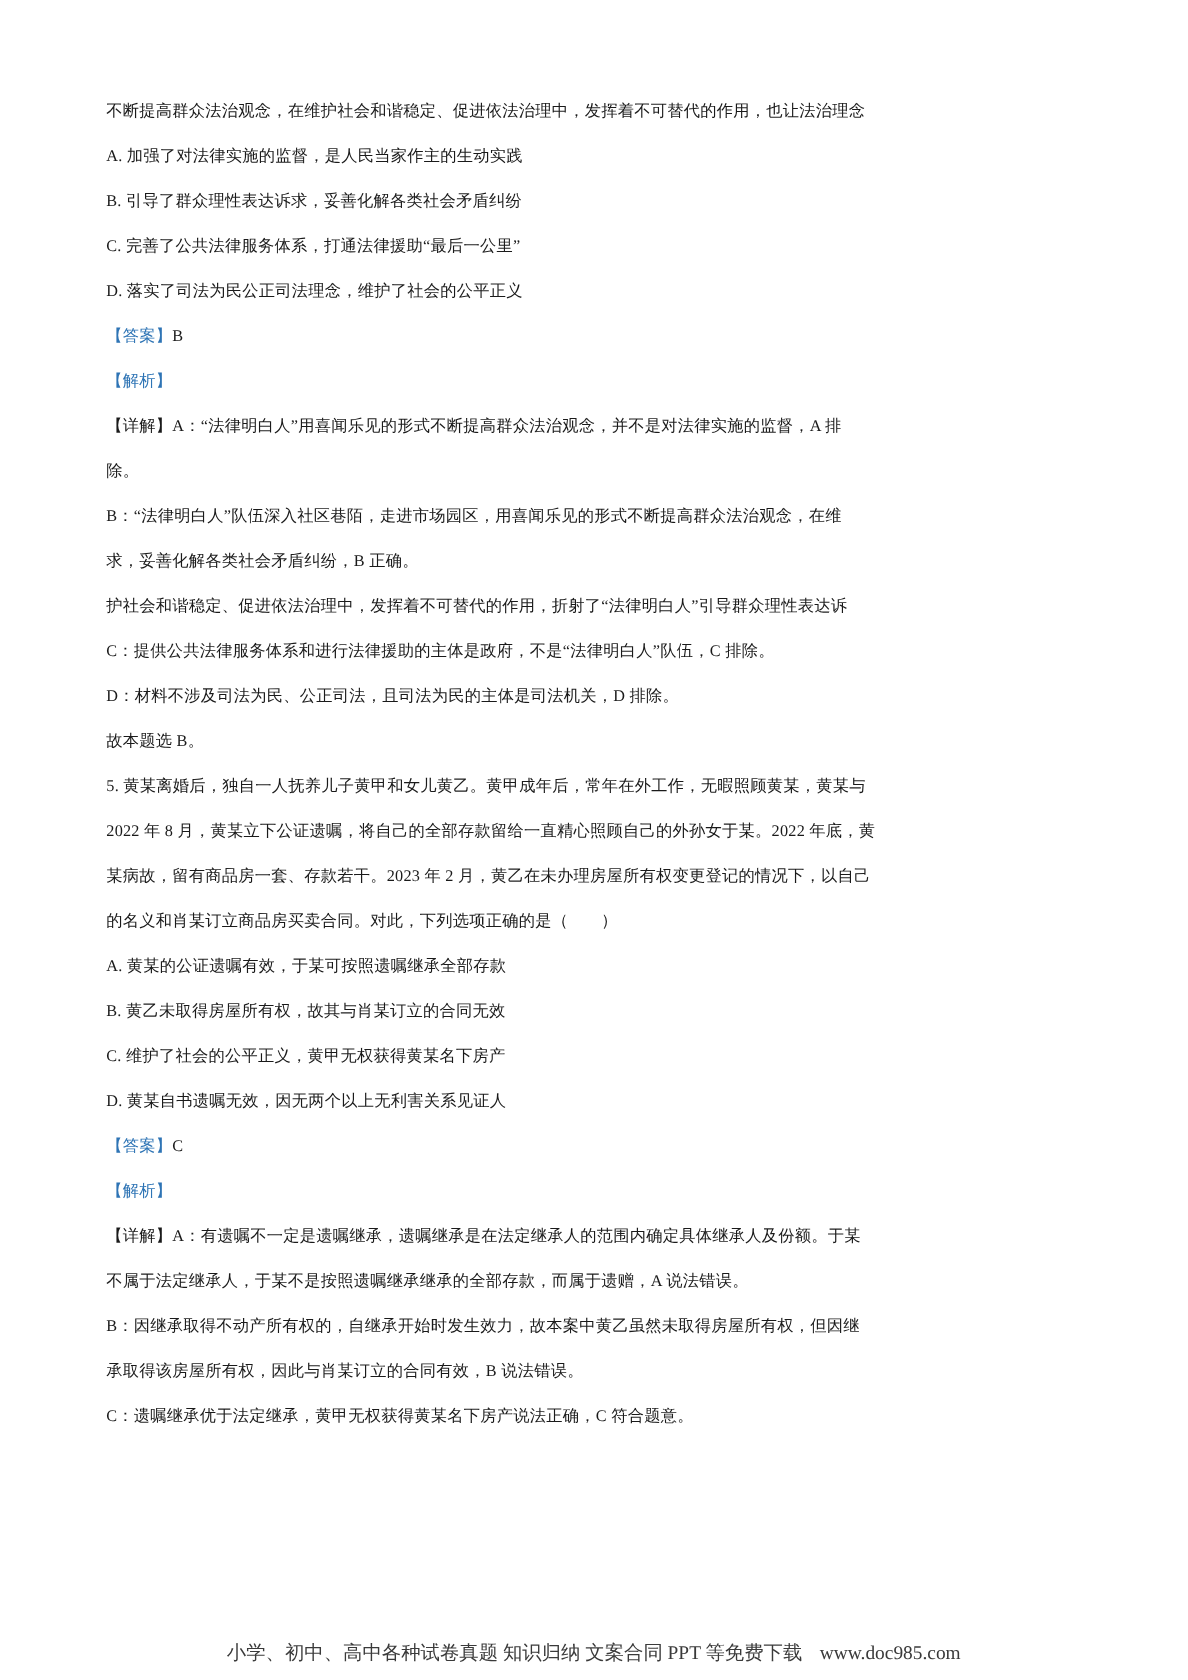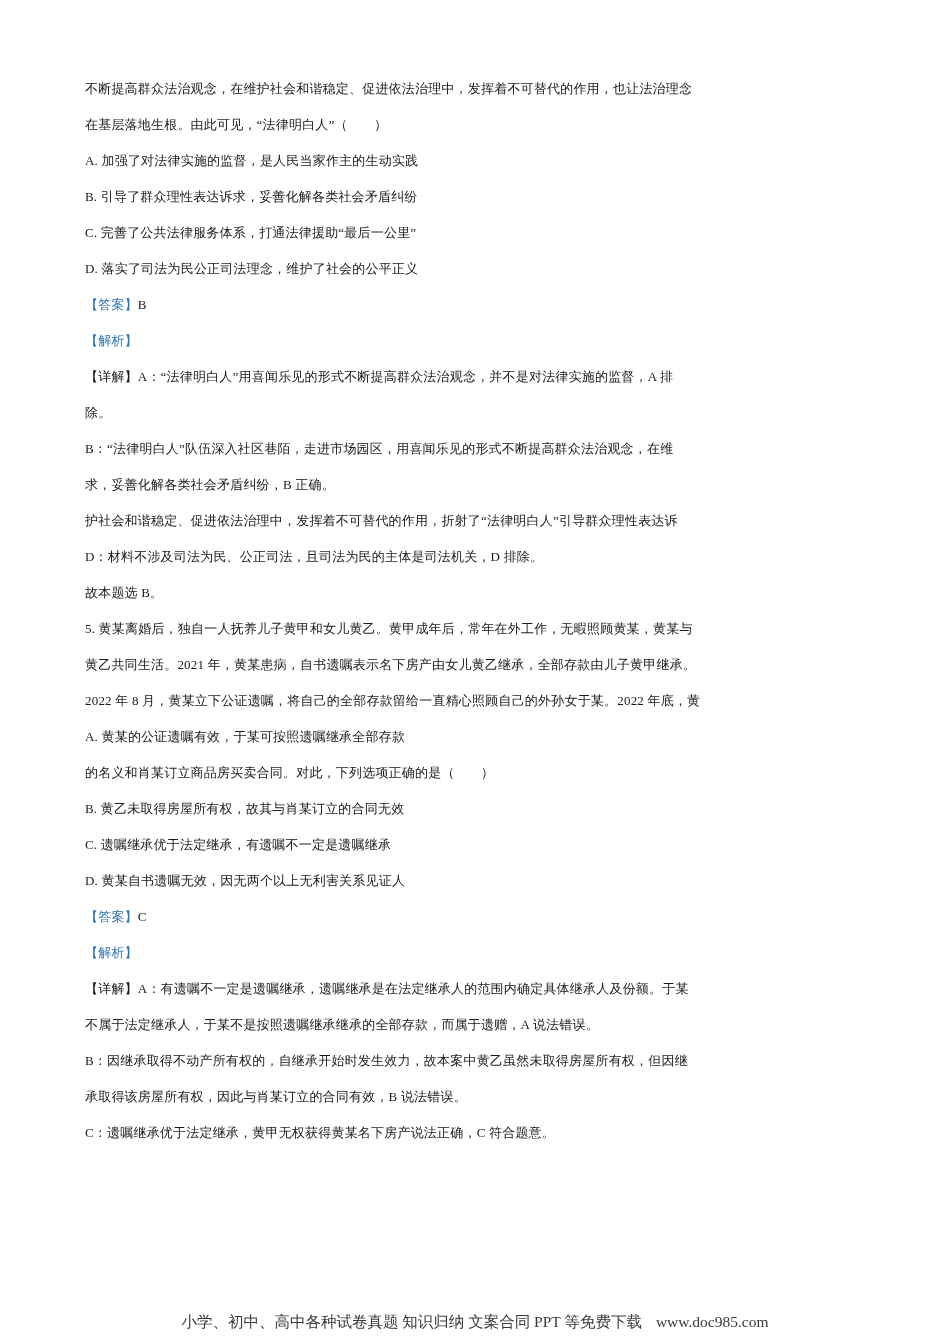--- a/index.html
+++ b/index.html
@@ -46,48 +46,48 @@
     margin-left: 14px;
   }
 </style>
 </head>
 <body>
 
 <div class="content">
 
   <section>
     <div class="line">不断提高群众法治观念，在维护社会和谐稳定、促进依法治理中，发挥着不可替代的作用，也让法治理念</div>
-    <div class="line">在基层落地生根。由此可见，“法律明白人”（　　）</div>
     <div class="line">A. 加强了对法律实施的监督，是人民当家作主的生动实践</div>
     <div class="line">B. 引导了群众理性表达诉求，妥善化解各类社会矛盾纠纷</div>
     <div class="line">C. 完善了公共法律服务体系，打通法律援助“最后一公里”</div>
     <div class="line">D. 落实了司法为民公正司法理念，维护了社会的公平正义</div>
     <div class="line">
       <span class="lbl">【答案】</span><span>B</span>
     </div>
     <div class="line">
       <span class="lbl">【解析】</span>
     </div>
     <div class="line">【详解】A：“法律明白人”用喜闻乐见的形式不断提高群众法治观念，并不是对法律实施的监督，A 排</div>
     <div class="line">除。</div>
     <div class="line">B：“法律明白人”队伍深入社区巷陌，走进市场园区，用喜闻乐见的形式不断提高群众法治观念，在维</div>
     <div class="line">求，妥善化解各类社会矛盾纠纷，B 正确。</div>
     <div class="line">护社会和谐稳定、促进依法治理中，发挥着不可替代的作用，折射了“法律明白人”引导群众理性表达诉</div>
+    <div class="line">C：提供公共法律服务体系和进行法律援助的主体是政府，不是“法律明白人”队伍，C 排除。</div>
     <div class="line">D：材料不涉及司法为民、公正司法，且司法为民的主体是司法机关，D 排除。</div>
     <div class="line">故本题选 B。</div>
   </section>
 
   <section>
     <div class="line">5. 黄某离婚后，独自一人抚养儿子黄甲和女儿黄乙。黄甲成年后，常年在外工作，无暇照顾黄某，黄某与</div>
-    <div class="line">黄乙共同生活。2021 年，黄某患病，自书遗嘱表示名下房产由女儿黄乙继承，全部存款由儿子黄甲继承。</div>
     <div class="line">2022 年 8 月，黄某立下公证遗嘱，将自己的全部存款留给一直精心照顾自己的外孙女于某。2022 年底，黄</div>
+    <div class="line">某病故，留有商品房一套、存款若干。2023 年 2 月，黄乙在未办理房屋所有权变更登记的情况下，以自己</div>
+    <div class="line">的名义和肖某订立商品房买卖合同。对此，下列选项正确的是（　　）</div>
     <div class="line">A. 黄某的公证遗嘱有效，于某可按照遗嘱继承全部存款</div>
-    <div class="line">的名义和肖某订立商品房买卖合同。对此，下列选项正确的是（　　）</div>
     <div class="line">B. 黄乙未取得房屋所有权，故其与肖某订立的合同无效</div>
-    <div class="line">C. 遗嘱继承优于法定继承，有遗嘱不一定是遗嘱继承</div>
+    <div class="line">C. 维护了社会的公平正义，黄甲无权获得黄某名下房产</div>
     <div class="line">D. 黄某自书遗嘱无效，因无两个以上无利害关系见证人</div>
     <div class="line">
       <span class="lbl">【答案】</span><span>C</span>
     </div>
     <div class="line">
       <span class="lbl">【解析】</span>
     </div>
     <div class="line">【详解】A：有遗嘱不一定是遗嘱继承，遗嘱继承是在法定继承人的范围内确定具体继承人及份额。于某</div>
     <div class="line">不属于法定继承人，于某不是按照遗嘱继承继承的全部存款，而属于遗赠，A 说法错误。</div>
     <div class="line">B：因继承取得不动产所有权的，自继承开始时发生效力，故本案中黄乙虽然未取得房屋所有权，但因继</div>

